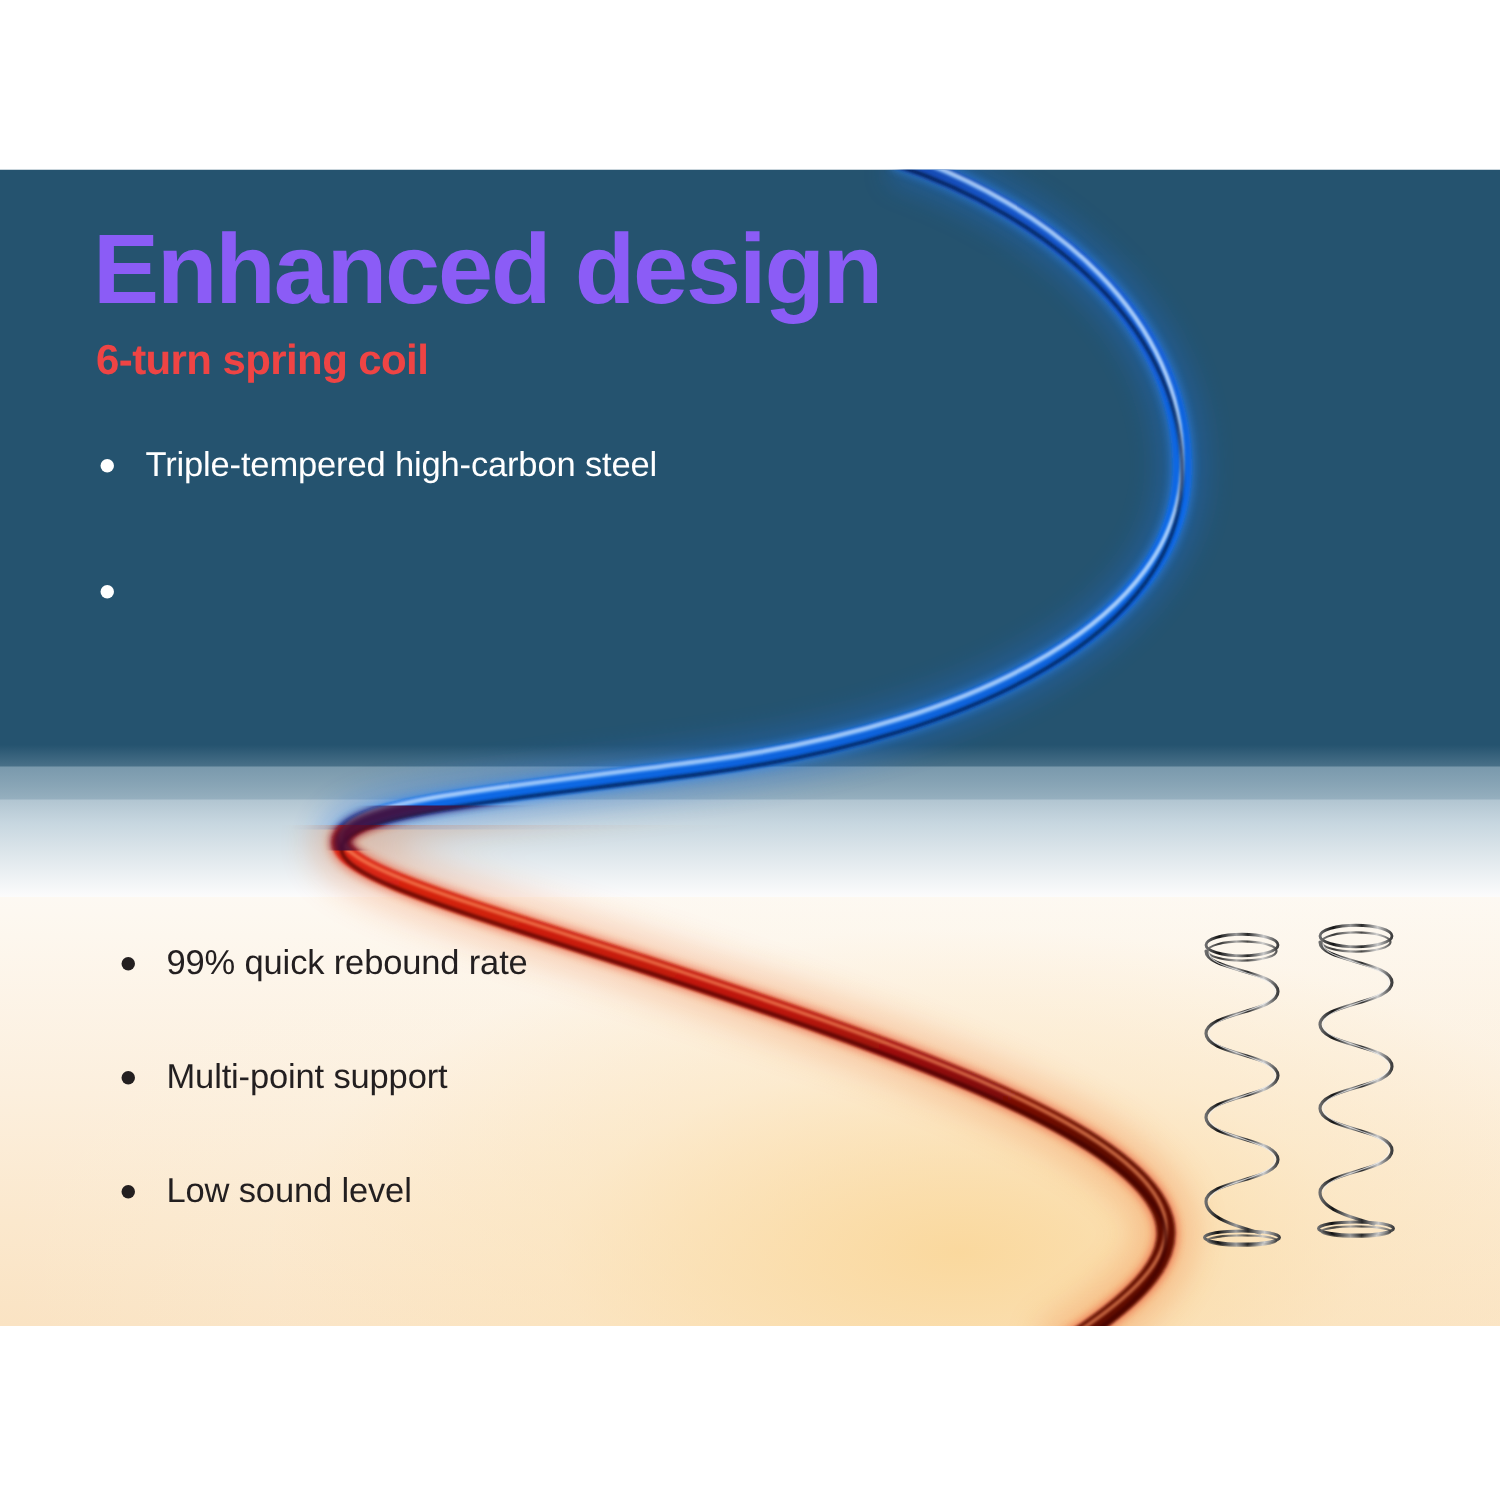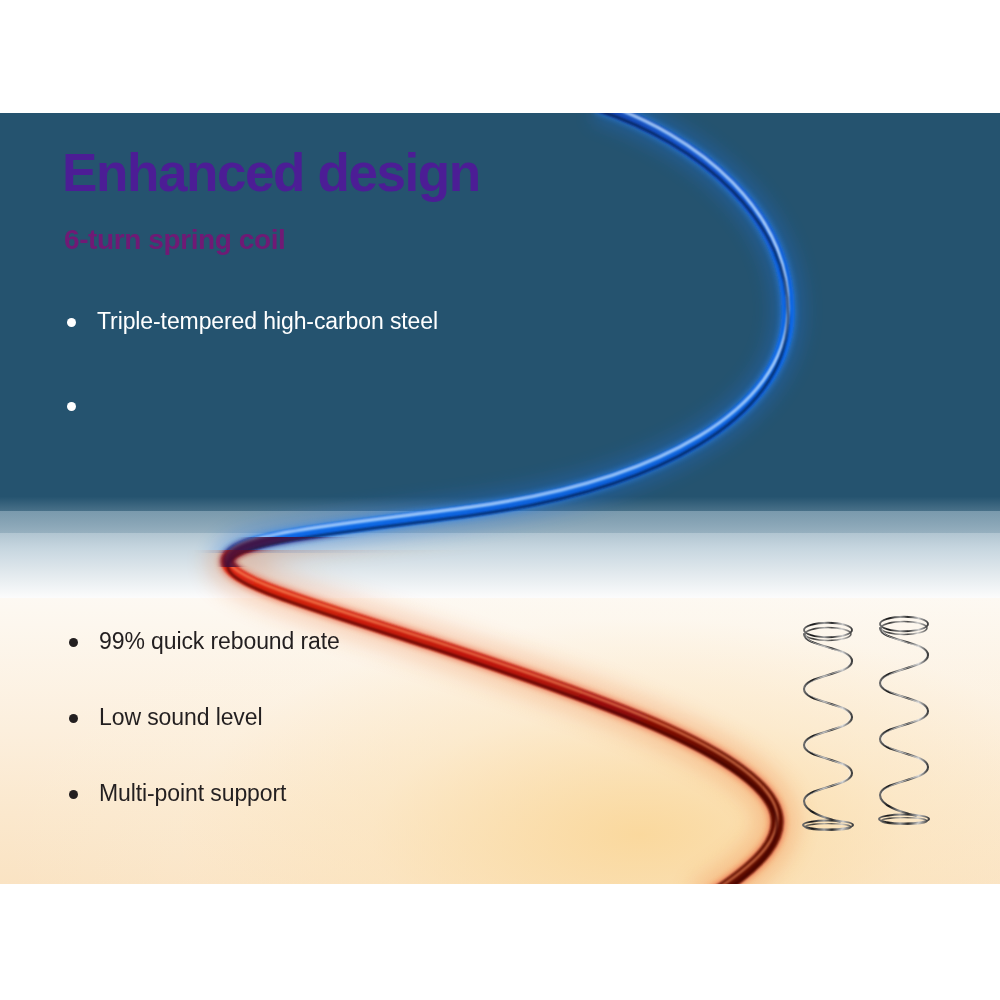--- a/index.html
+++ b/index.html
@@ -91,46 +91,46 @@
     width: 1000px;
     height: 771px;
   }
 
   
   .headline {
     position: absolute;
     left: 62px;
     top: 33px;
     margin: 0;
-    font-size: 53px;
+    font-size: 66px;
     line-height: 1.0;
     font-weight: 700;
     letter-spacing: -1.4px;
-    color: #4c1d95;
+    color: #8b5cf6;
   }
   .subhead {
     position: absolute;
     left: 64px;
     top: 113px;
     margin: 0;
     font-size: 28px;
     line-height: 1.0;
     font-weight: 600;
     letter-spacing: -0.4px;
-    color: #701a75;
+    color: #ef4444;
   }
 
   .bullet-list {
     position: absolute;
     margin: 0;
     padding: 0;
     list-style: none;
   }
-  .bullet-list.upper { left: 62px; top: 197px; }
-  .bullet-list.lower { left: 64px; top: 517px; }
+  .bullet-list.upper { left: 62px; top: 185px; }
+  .bullet-list.lower { left: 76px; top: 517px; }
 
   .bullet-list li {
     position: relative;
     padding-left: 35px;
     font-size: 23px;
     line-height: 1.0;
     letter-spacing: -0.1px;
     white-space: nowrap;
   }
   .bullet-list.upper li { color: #ffffff; margin-bottom: 61px; }
@@ -252,25 +252,25 @@
       </li>
     </ul>
 
     <ul class="bullet-list lower">
       <li>
         <span class="dot"></span>
         <span>99% quick rebound rate</span>
       </li>
       <li>
         <span class="dot"></span>
+        <span>Multi-point support</span>
+      </li>
+      <li>
+        <span class="dot"></span>
         <span>Low sound level</span>
-      </li>
-      <li>
-        <span class="dot"></span>
-        <span>Multi-point support</span>
       </li>
     </ul>
 
     <svg class="springs" viewBox="0 0 160 225">
       <defs>
         <linearGradient id="wire" x1="0" y1="0" x2="1" y2="0">
           <stop offset="0%" stop-color="#6d6d6d"></stop>
           <stop offset="18%" stop-color="#141414"></stop>
           <stop offset="42%" stop-color="#9a9a9a"></stop>
           <stop offset="58%" stop-color="#2a2a2a"></stop>

